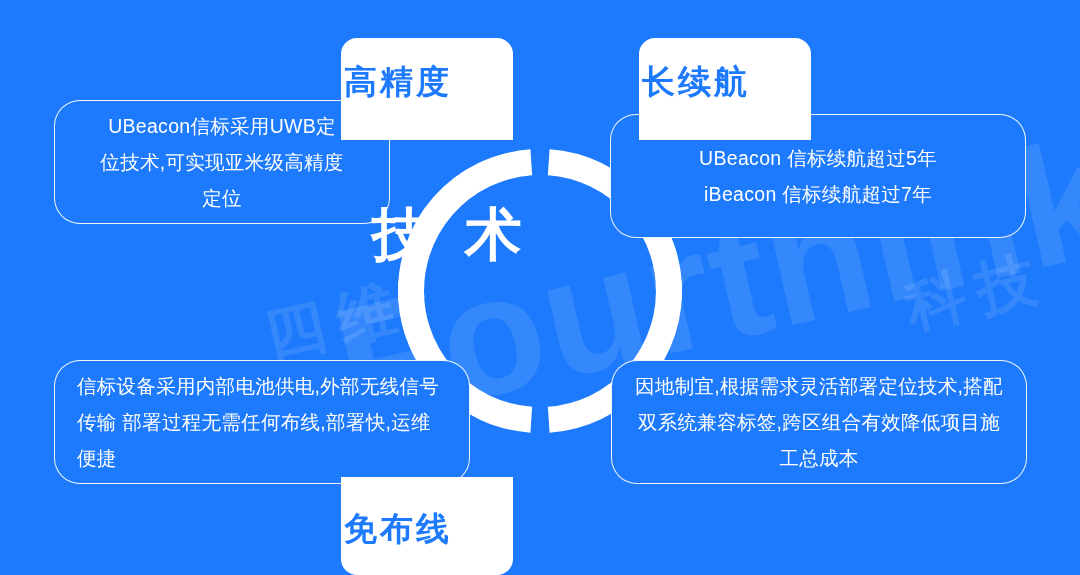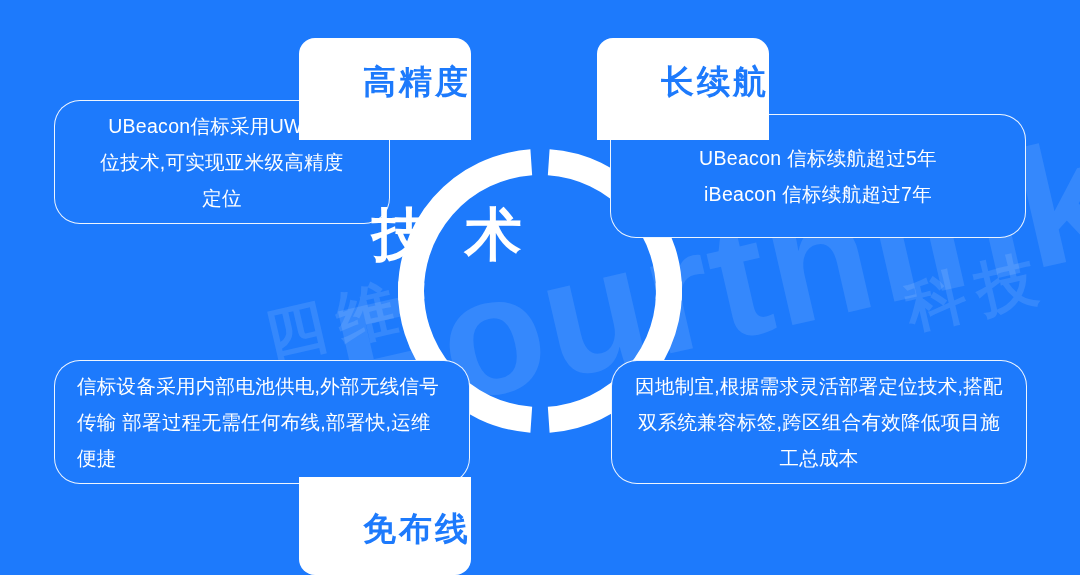--- a/index.html
+++ b/index.html
@@ -95,22 +95,23 @@
   .chip {
     position: absolute;
     background: #ffffff;
     color: #1d7afc;
     font-weight: 700;
     font-size: 33px;
     letter-spacing: 3px;
     text-indent: 3px;
     display: flex;
     align-items: center;
-    justify-content: flex-end;
+    justify-content: flex-start;
     z-index: 7;
+    margin-left: 42px;
   }
   .chip-top {
     top: 38px;
     height: 102px;
     width: 172px;
     border-radius: 16px 16px 0 0;
     align-items: flex-start;
     padding-top: 22px;
     box-sizing: border-box;
   }

